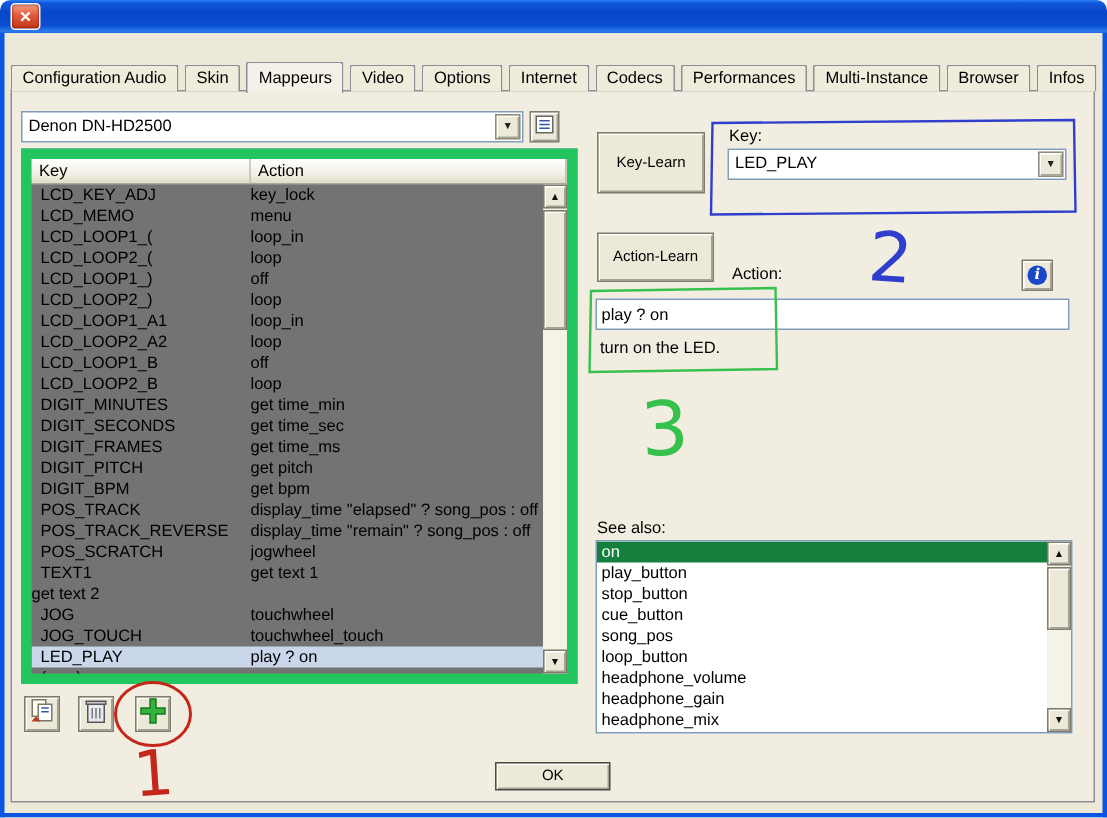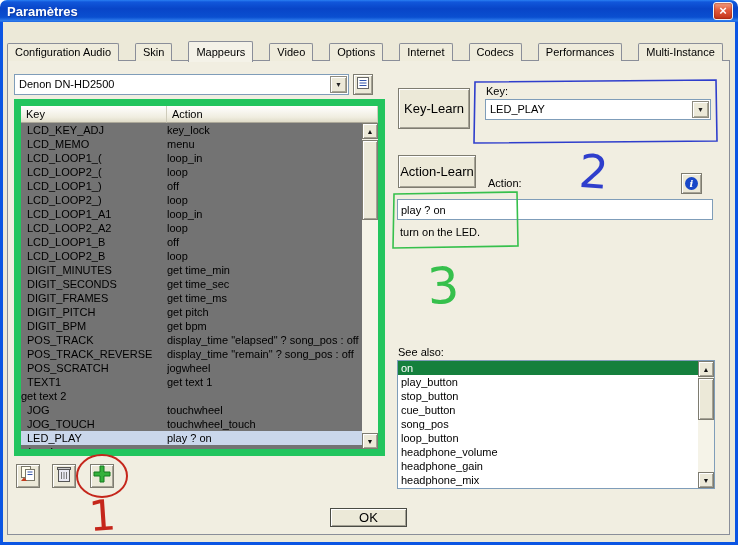--- a/index.html
+++ b/index.html
@@ -18,40 +18,40 @@
     color:#fff; font-size:13px; font-weight:bold; line-height:15px; text-align:center;
     box-shadow:inset 0 0 2px #7E1200; }
 
   .winbody { position:absolute; top:22px; left:0; width:738px; height:523px;
     background:#ECE9D8; border:3px solid #0B55E3; border-top:none; }
 
   .tabstrip { position:absolute; left:4px; top:18px; height:21px; display:flex;
     align-items:flex-end; z-index:3; }
   .tab { height:18px; line-height:17px; padding:0 7px; font-size:11px; color:#000;
     background:#EFECDC; border:1px solid #8A8E99; border-bottom:none;
-    border-radius:2px 2px 0 0; margin-right:16px; white-space:nowrap; }
+    border-radius:2px 2px 0 0; margin-right:4px; white-space:nowrap; }
   .tab.active { height:21px; line-height:21px; background:#F4F2E8; margin-bottom:-1px; }
 
   .tabpage { position:absolute; left:4px; top:38px; width:723px; height:475px;
     background:#F1EEE1; border:1px solid #8A8E99; }
 
   .lbl { position:absolute; font-size:11px; color:#000; }
 
   .combo { position:absolute; background:#fff; border:1px solid #7F9DB9; height:21px; }
   .combo .val { position:absolute; left:4px; top:3px; right:20px; font-size:11px;
     white-space:nowrap; overflow:hidden; }
   .combo .cbtn { position:absolute; top:1px; right:1px; bottom:1px; width:17px;
     background:#ECE9D8; border:1px solid #8E8C80;
     box-shadow:inset 1px 1px 0 #fff, inset -1px -1px 0 #A9A695;
     display:flex; align-items:center; justify-content:center;
     font-size:7px; color:#222; }
 
   .raised { background:#ECE9D8; border:1px solid #7E7C70;
     box-shadow:inset 1px 1px 0 #FFFFFF, inset -1px -1px 0 #A5A295; }
-  .btn { position:absolute; font-size:13px; display:flex; align-items:center;
+  .btn { position:absolute; font-size:10px; display:flex; align-items:center;
     justify-content:center; text-align:center; color:#000; }
   .okbtn { border:1px solid #4A4B44; }
 
   .maptable { position:absolute; left:11px; top:77px; width:371px; height:357px;
     background:#737373; border:7px solid #22c55e; }
   .thead { position:absolute; left:0; top:0; right:0; height:17px; display:flex; }
   .th { background:linear-gradient(#FFFFFF,#F0EDE0 70%,#E0DCC9);
     border-right:1px solid #CFCCBB; border-bottom:1px solid #ACA899;
     font-size:11px; padding:2px 0 0 5px; }
   .th.key { width:146px; } .th.action { flex:1; }
@@ -87,21 +87,20 @@
 
   .overlay { position:absolute; left:0; top:0; width:732px; height:520px;
     pointer-events:none; z-index:20; }
   .hand { font-family:"DejaVu Sans",sans-serif; }
 </style>
 </head>
 <body>
 
 <div class="window">
   <div class="titlebar">
-    <span class="title">Paramètres</span>
     <span class="closebtn">×</span>
   </div>
 
   <div class="winbody">
 
     <div class="tabstrip">
         <div class="tab">Configuration Audio</div>
         <div class="tab">Skin</div>
         <div class="tab active">Mappeurs</div>
         <div class="tab">Video</div>

